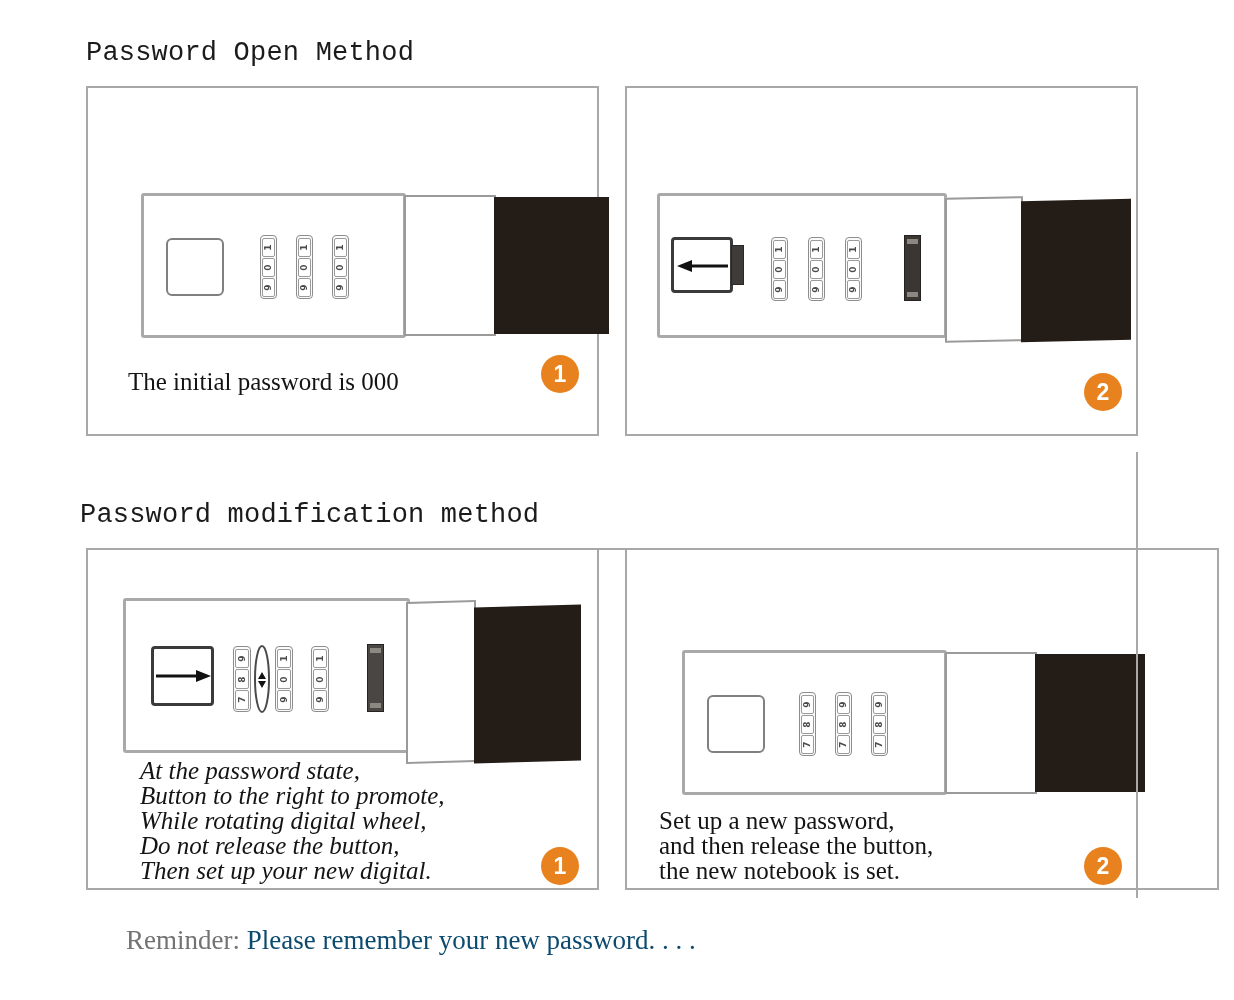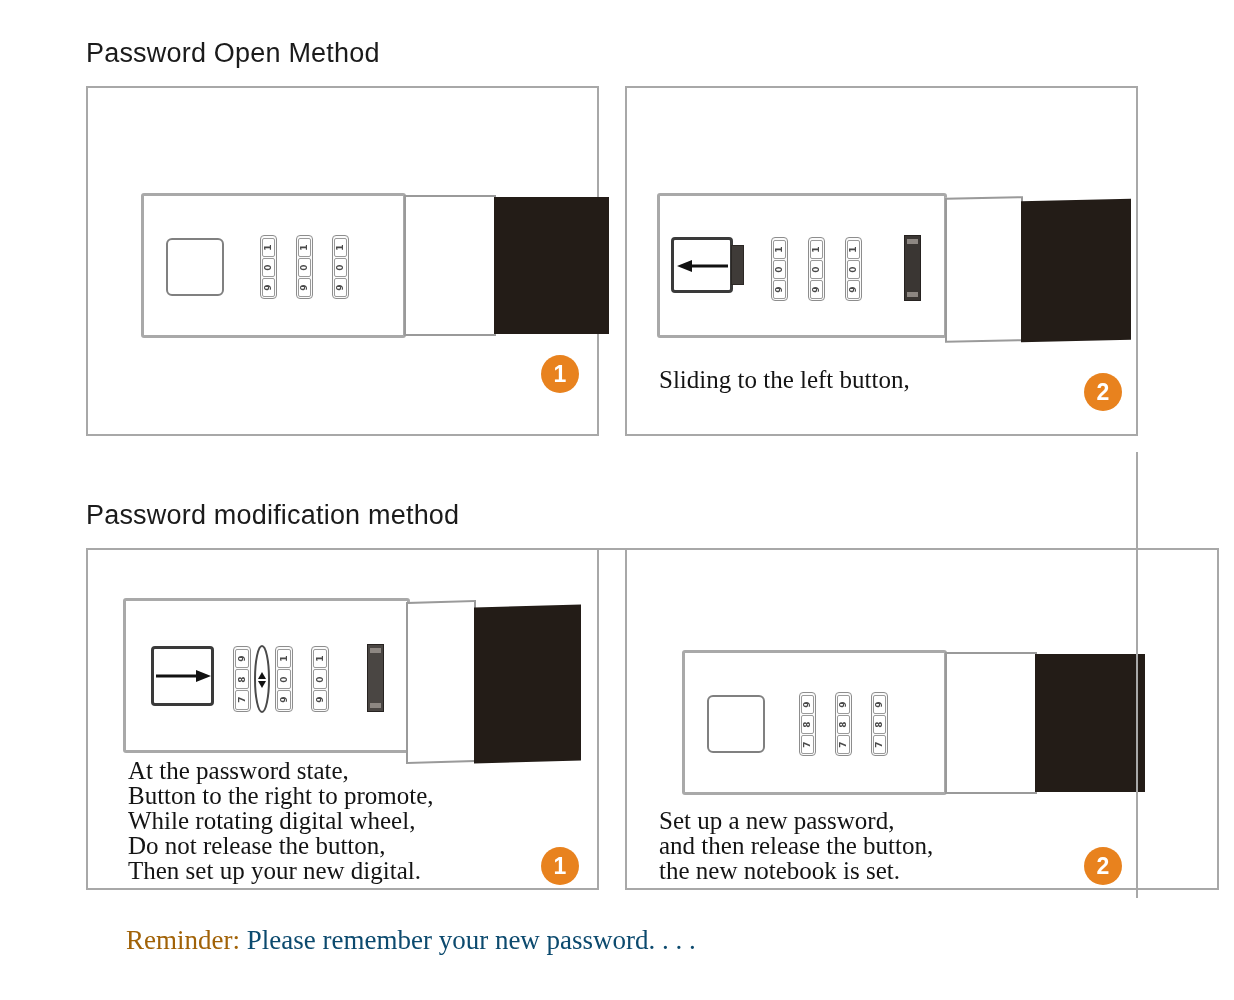--- a/index.html
+++ b/index.html
@@ -18,29 +18,29 @@
   }
 
   .stage {
     position: absolute;
     inset: 0;
   }
 
   
   .section-heading {
     position: absolute;
-    font-family: Liberation Sans, sans-serif;
+    font-family: Liberation Mono, monospace;
     font-size: 27px;
     font-weight: 400;
     letter-spacing: 0.2px;
     color: #1b1b1b;
     white-space: nowrap;
   }
   #heading-open   { left: 86px; top: 38px; }
-  #heading-modify { left: 86px; top: 500px; }
+  #heading-modify { left: 80px; top: 500px; }
 
   
   .panel {
     position: absolute;
     border: 2px solid #a8a8a8;
     background: #ffffff;
     box-sizing: border-box;
   }
   #panel-1 { left: 86px;  top: 86px;  width: 513px; height: 350px; }
   #panel-2 { left: 625px; top: 86px;  width: 513px; height: 350px; }
@@ -194,21 +194,21 @@
 
   
   #footer-reminder {
     position: absolute;
     left: 126px;
     top: 925px;
     font-family: "Liberation Serif", "DejaVu Serif", serif;
     font-size: 27px;
     white-space: nowrap;
   }
-  #footer-reminder .label { color: #a16207; }
+  #footer-reminder .label { color: #737373; }
   #footer-reminder .text  { color: #0c4a6e; }
 </style>
 </head>
 <body>
 
 <div class="stage">
 
   <div class="section-heading" id="heading-open">Password Open Method</div>
 
   <div class="panel" id="panel-1">
@@ -251,20 +251,23 @@
           </div>
         <div class="dial-cell">
             <span class="dial-digit">0</span>
           </div>
         <div class="dial-cell">
             <span class="dial-digit">9</span>
           </div>
       </div>
     </div>
 
+    <div class="caption" style="left:40px; top:281px;">
+      <span class="line">The initial password is 000</span>
+    </div>
 
     <div class="badge" style="left:453px; top:267px;">1</div>
   </div>
 
   <div class="panel" id="panel-2">
 
     <div class="lock" style="left:30px; top:105px; width:460px; height:148px;">
 
       <div class="lock-body" style="width:290px; height:145px;"></div>
 
@@ -312,21 +315,20 @@
           </div>
       </div>
 
       <div class="latch" style="left:247px; top:42px; width:17px; height:66px;">
         <div class="latch-band"></div>
         <div class="latch-band"></div>
       </div>
     </div>
 
     <div class="caption" style="left:32px; top:278px; line-height:27px;">
-      <span class="line">Sliding to the left button,</span>
     </div>
 
     <div class="badge" style="left:457px; top:285px;">2</div>
   </div>
 
   <div class="section-heading" id="heading-modify">Password modification method</div>
 
   <div class="panel" id="panel-3">
 
     <div class="lock" style="left:35px; top:48px; width:450px; height:165px;">
@@ -382,21 +384,21 @@
             <span class="dial-digit">9</span>
           </div>
       </div>
 
       <div class="latch light" style="left:244px; top:46px; width:17px; height:68px;">
         <div class="latch-band"></div>
         <div class="latch-band"></div>
       </div>
     </div>
 
-    <div class="caption" style="left:40px; top:208px; line-height:25px;">
+    <div class="caption" style="left:52px; top:208px; line-height:25px;font-style:italic;">
       <span class="line">At the password state,</span>
       <span class="line">Button to the right to promote,</span>
       <span class="line">While rotating digital wheel,</span>
       <span class="line">Do not release the button,</span>
       <span class="line">Then set up your new digital.</span>
     </div>
 
     <div class="badge" style="left:453px; top:297px;">1</div>
   </div>
 

